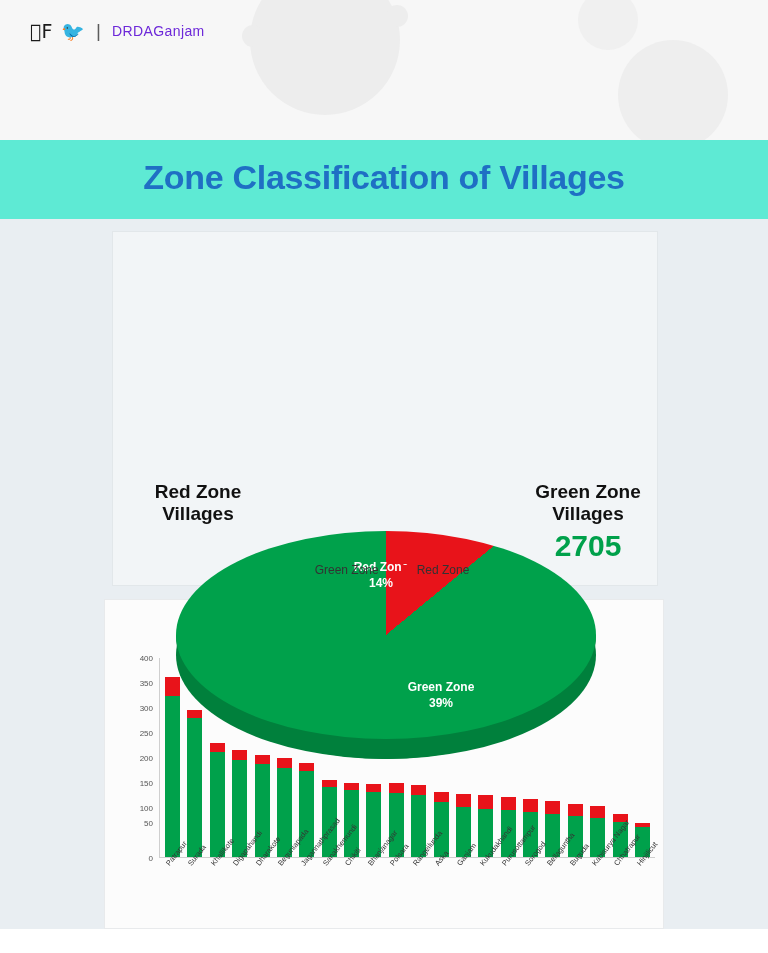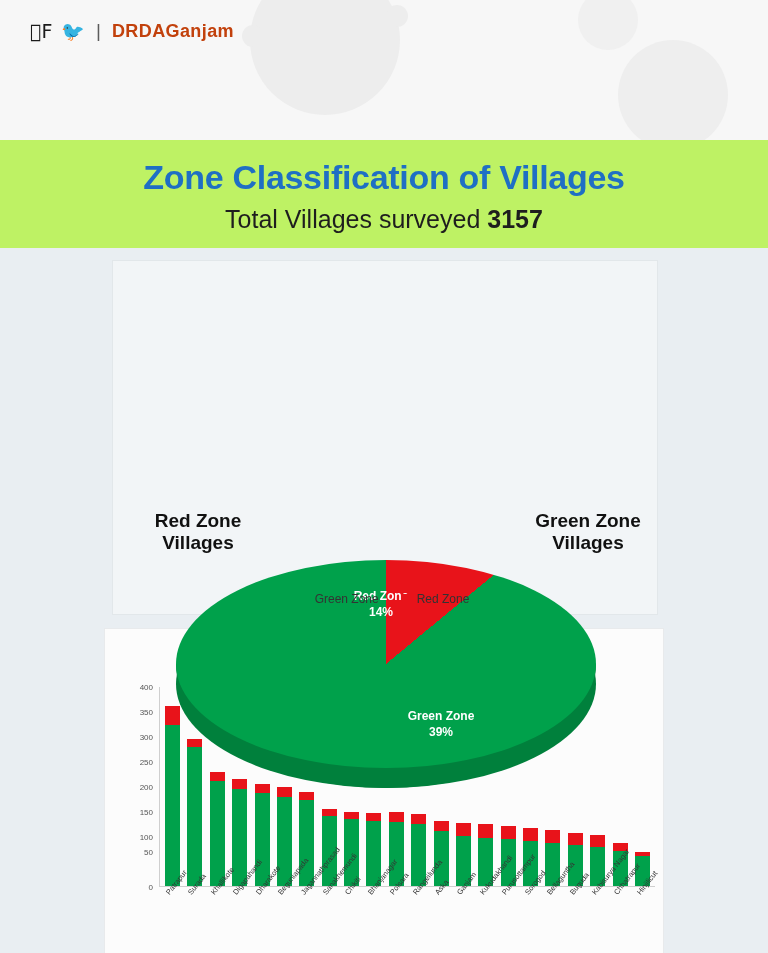--- a/index.html
+++ b/index.html
@@ -46,32 +46,32 @@
     z-index: 3;
   }
   .social-glyph {
     font-size: 19px;
     color: #1b1b1b;
     line-height: 1;
     font-family: "DejaVu Sans", sans-serif;
   }
   .pipe { color: #5c5c5c; font-size: 19px; margin: 0 2px; }
   .brand {
-    font-size: 18px; font-weight: bold; color: #c2410c; letter-spacing: .4px;
+    font-size: 14px; font-weight: normal; color: #6d28d9; letter-spacing: .4px;
   }
   .hashtag {
     position: absolute;
     right: 26px; top: 17px;
     font-size: 25px; font-weight: bold; color: #2c2c2c;
     z-index: 3;
   }
 
   
   .title-wrap {
-    background: #bef264;
+    background: #5eead4;
     padding: 18px 0 14px 0;
     text-align: center;
   }
   .main-title {
     font-size: 34px;
     font-weight: bold;
     color: #1f6fc4;
     letter-spacing: -0.3px;
     margin: 0 0 8px 0;
   }
@@ -267,38 +267,38 @@
     <div class="header-left">
       <span class="social-glyph">F</span>
       <span class="social-glyph">🐦</span>
       <span class="pipe">|</span>
       <span class="brand">DRDAGanjam</span>
     </div>
   </div>
 
   <div class="title-wrap">
     <h1 class="main-title">Zone Classification of Villages</h1>
-    <p class="subtitle"><span>Total Villages surveyed </span><b>3157</b></p>
   </div>
 
   <div class="pie-section">
     <div class="pie-card"></div>
 
     <div class="zone-label zone-red">
       <div class="lab">
         <span>Red Zone</span><br>
         <span>Villages</span>
       </div>
     </div>
 
     <div class="zone-label zone-green">
       <div class="lab">
         <span>Green Zone</span><br>
         <span>Villages</span>
       </div>
+      <div class="num">2705</div>
     </div>
 
     <div class="pie-holder">
       <div class="pie-side-fill"></div>
       <div class="pie-side"></div>
       <div class="pie-disc"></div>
       <div class="slice-label slice-red">
         <span>Red Zone</span><br>
         <span>14%</span>
       </div>

